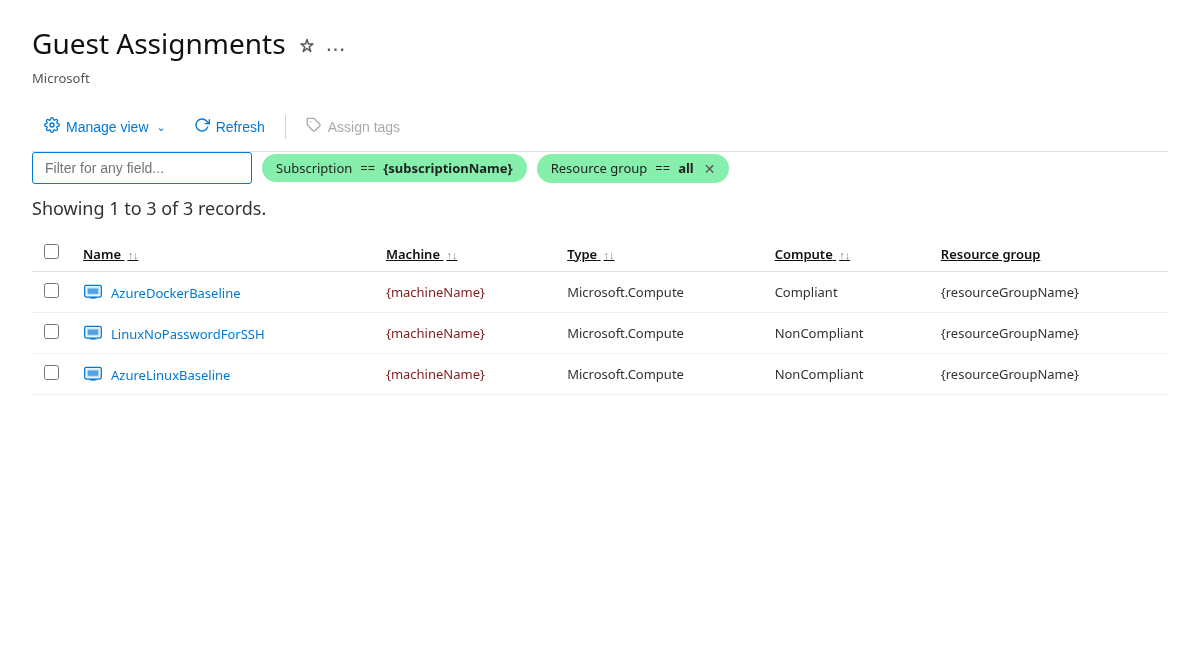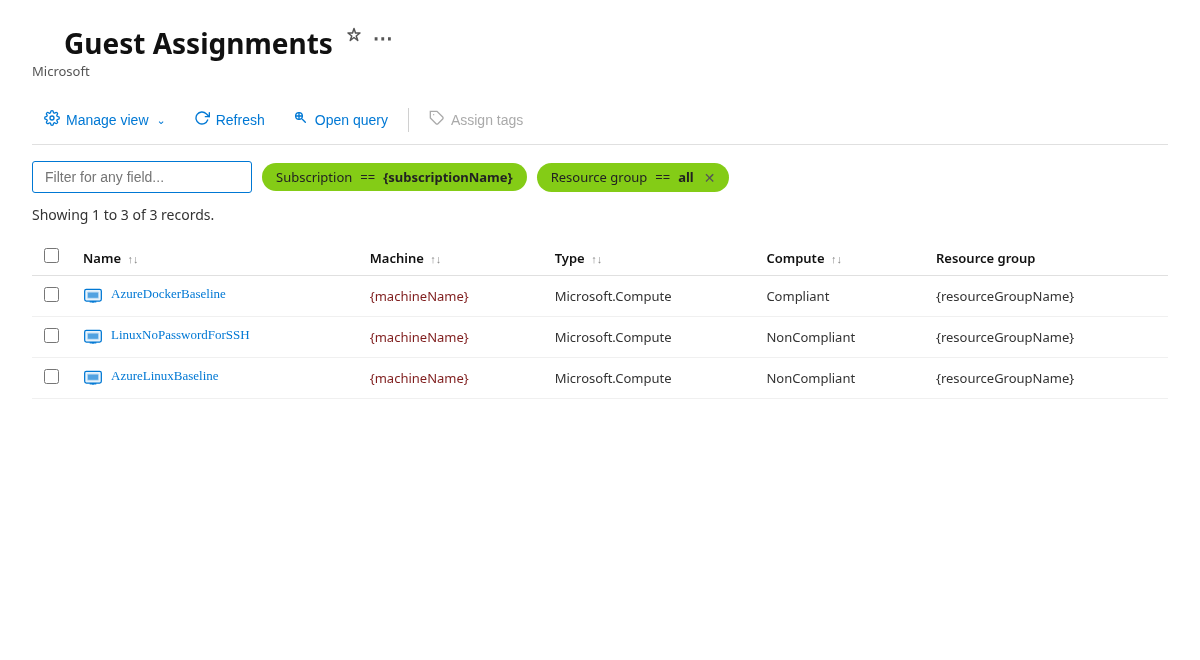--- a/index.html
+++ b/index.html
@@ -5,50 +5,48 @@
     * { box-sizing: border-box; margin: 0; padding: 0; }
     body {
       font-family: 'Segoe UI', system-ui, -apple-system, sans-serif;
       background: #fff;
       color: #333;
       padding: 24px 32px;
       font-size: 14px;
     }
     .page-title {
       font-size: 28px;
-      font-weight: 700;
+      font-weight: 400;
       color: #111;
       display: flex;
-      align-items: flex-start;
+      align-items: flex-end;
       gap: 12px;
-      margin-left: 32px;
     }
     .page-title-icons {
       display: flex;
       align-items: center;
       gap: 10px;
     }
     .page-title-icon {
       color: #666;
       font-size: 18px;
       cursor: pointer;
     }
     .subtitle {
       color: #555;
       font-size: 13px;
-      margin-top: 0;
+      margin-top: 7px;
       margin-bottom: 16px;
     }
     .toolbar {
       display: flex;
       align-items: center;
       gap: 4px;
       padding: 8px 0;
       border-bottom: 1px solid #e0e0e0;
-      margin-bottom: 16px;
     }
     .toolbar-btn {
       display: flex;
       align-items: center;
       gap: 6px;
       padding: 6px 12px;
       background: none;
       border: none;
       cursor: pointer;
       color: #0078d4;
@@ -82,21 +80,21 @@
       padding: 7px 12px;
       font-size: 14px;
       color: #be185d;
       width: 220px;
       outline: none;
     }
     .filter-chip {
       display: flex;
       align-items: center;
       gap: 6px;
-      background: #84cc16;
+      background: #86efac;
       border-radius: 20px;
       padding: 5px 14px;
       font-size: 13px;
       color: #222;
     }
     .filter-chip .chip-key {
       font-weight: 400;
     }
     .filter-chip .chip-eq {
       font-weight: 400;
@@ -105,36 +103,37 @@
     .filter-chip .chip-val {
       font-weight: 700;
     }
     .filter-chip .chip-close {
       cursor: pointer;
       color: #555;
       font-size: 14px;
       margin-left: 4px;
     }
     .records-info {
-      font-size: 14px;
+      font-size: 18px;
       color: #333;
       margin-bottom: 16px;
     }
     .data-table {
       width: 100%;
       border-collapse: collapse;
     }
     .data-table th {
       text-align: left;
       font-weight: 600;
       font-size: 13px;
       padding: 8px 12px;
       border-bottom: 1px solid #e0e0e0;
       color: #111;
       white-space: nowrap;
+      text-decoration: underline;
     }
     .data-table th .sort-icon {
       color: #888;
       font-size: 11px;
       margin-left: 3px;
     }
     .data-table td {
       padding: 10px 12px;
       font-size: 13px;
       border-bottom: 1px solid #f0f0f0;
@@ -147,23 +146,22 @@
     .row-checkbox {
       width: 15px;
       height: 15px;
       cursor: pointer;
       border: 1px solid #888;
     }
     .resource-link {
       color: #0078d4;
       text-decoration: none;
       display: flex;
-      align-items: flex-start;
+      align-items: flex-end;
       gap: 8px;
-      font-family: Liberation Serif, serif;
     }
     .resource-icon {
       display: inline-flex;
       align-items: center;
       justify-content: center;
     }
     .resource-icon svg {
       width: 20px;
       height: 20px;
     }
@@ -213,30 +211,20 @@
     <span class="btn-icon">
       <svg width="16" height="16" viewBox="0 0 24 24" fill="none" stroke="#0078d4" stroke-width="2" stroke-linecap="round">
         <path d="M23 4v6h-6"></path>
         <path d="M20.49 15a9 9 0 1 1-2.12-9.36L23 10"></path>
       </svg>
     </span>
     <span>Refresh</span>
   </button>
 
 
-  <button class="toolbar-btn">
-    <span class="btn-icon">
-      <svg width="16" height="16" viewBox="0 0 24 24" fill="none" stroke="#0078d4" stroke-width="2" stroke-linecap="round">
-        <circle cx="9" cy="9" r="5"></circle>
-        <path d="M14 14l4.5 4.5"></path>
-        <path d="M9 4v10M4 9h10"></path>
-      </svg>
-    </span>
-    <span>Open query</span>
-  </button>
 
   <div class="toolbar-divider"></div>
 
   <button class="toolbar-btn disabled">
     <span class="btn-icon">
       <svg width="16" height="16" viewBox="0 0 24 24" fill="none" stroke="#aaa" stroke-width="2" stroke-linecap="round">
         <path d="M20.59 13.41l-7.17 7.17a2 2 0 0 1-2.83 0L2 12V2h10l8.59 8.59a2 2 0 0 1 0 2.82z"></path>
         <line x1="7" y1="7" x2="7.01" y2="7"></line>
       </svg>
     </span>

